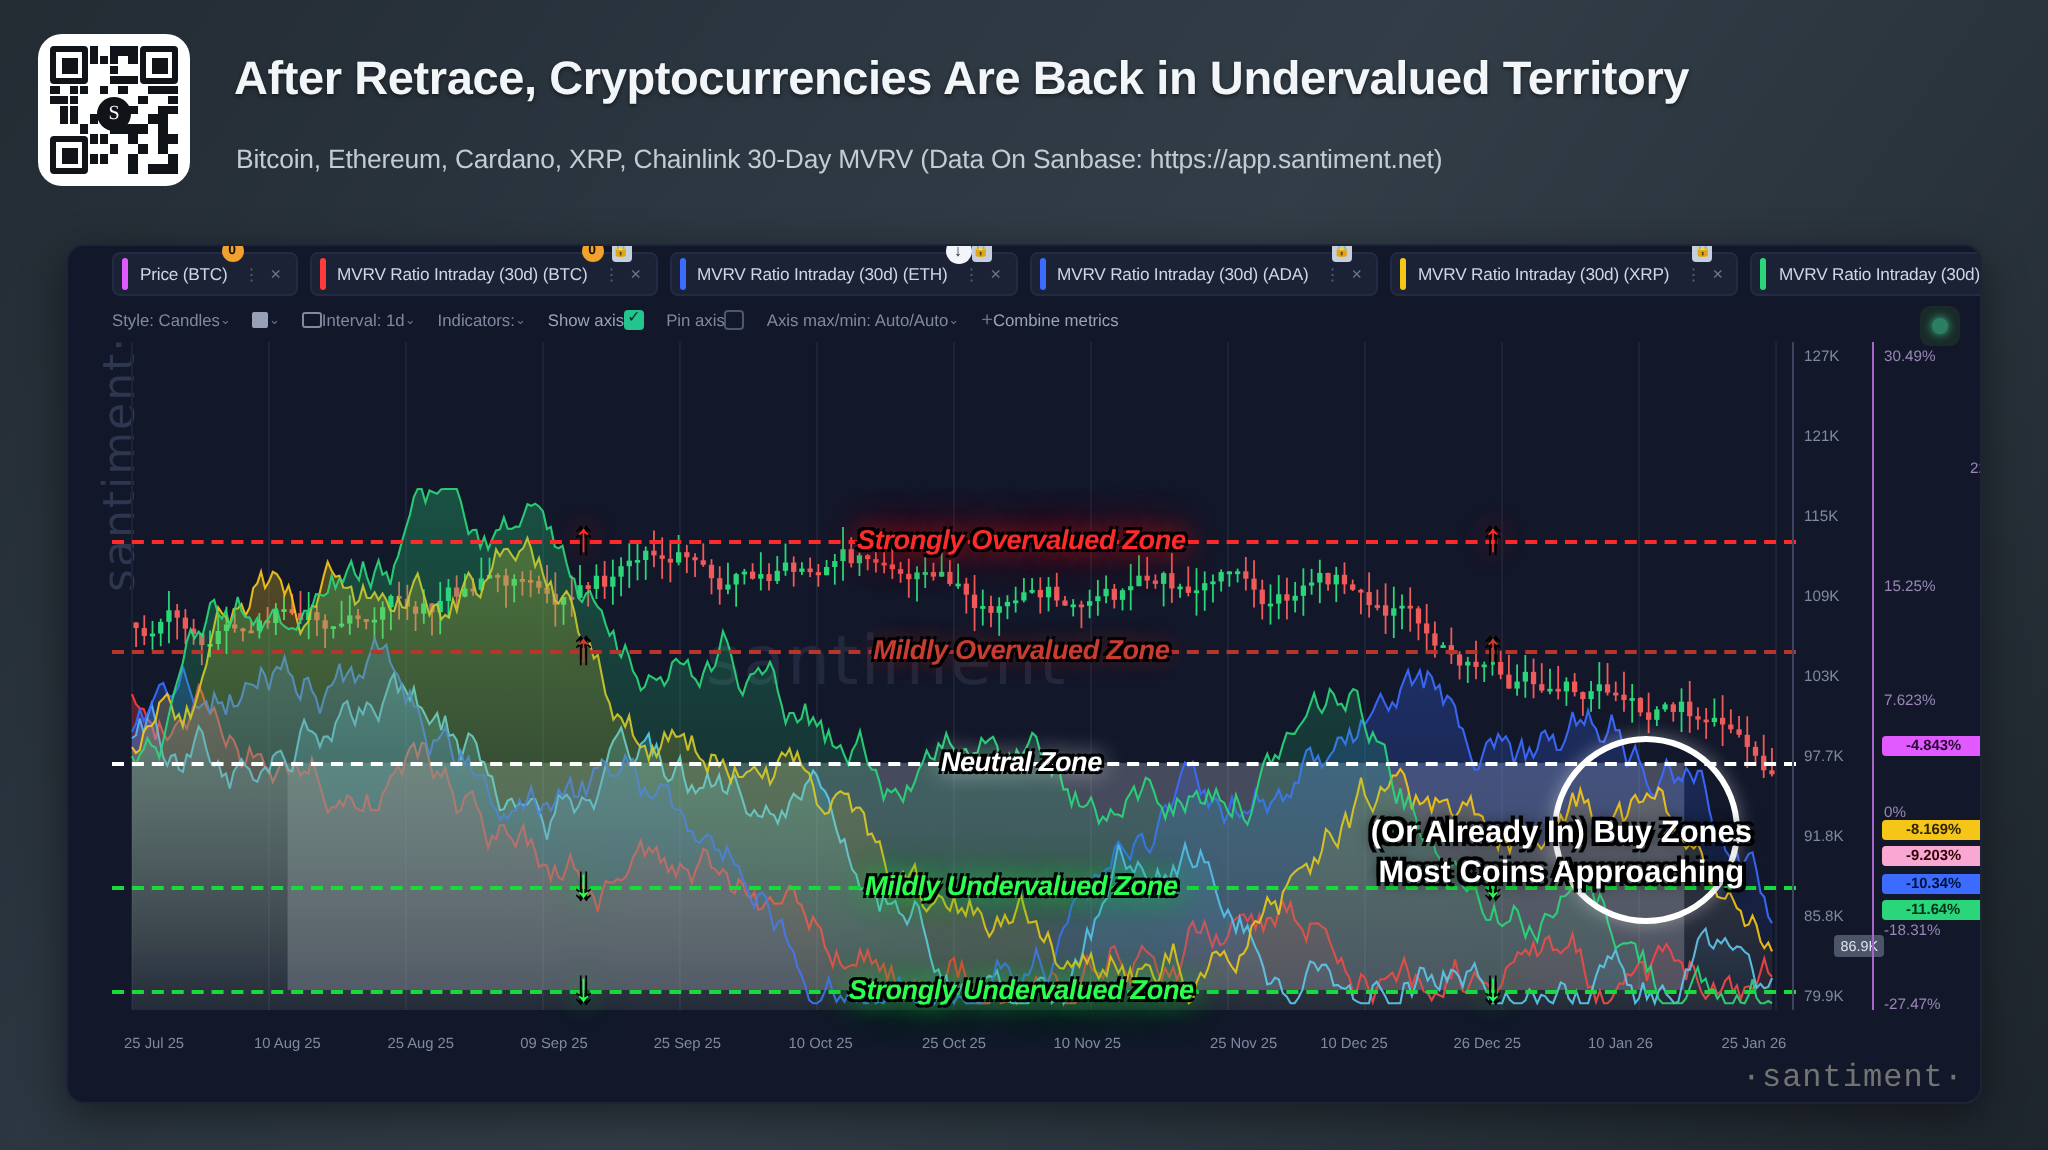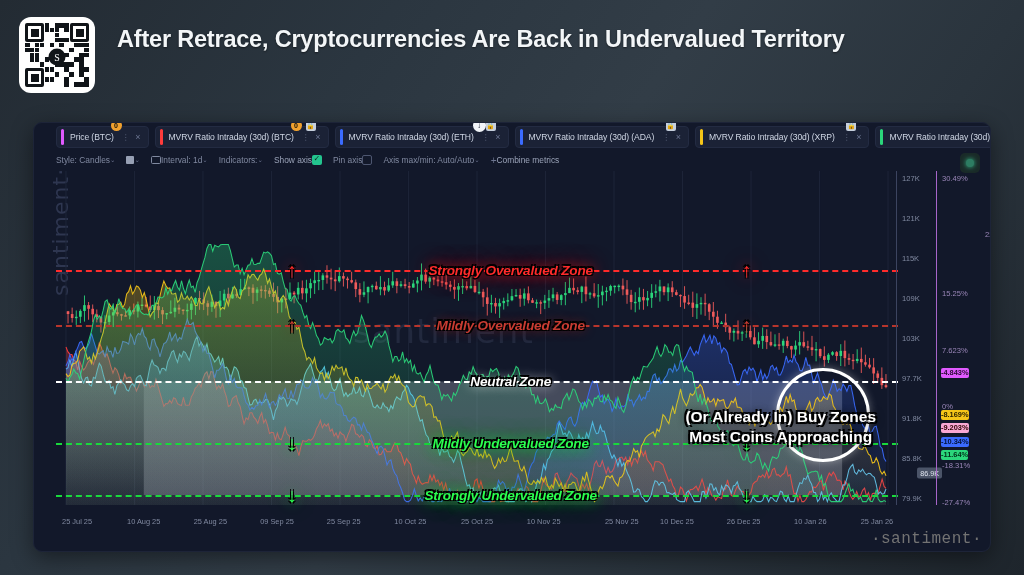--- a/index.html
+++ b/index.html
@@ -150,21 +150,21 @@
   .axis-right { position:absolute; right:50px; top:48px; bottom:46px; width:44px; }
   .axis-far   { position:absolute; right:2px;  top:48px; bottom:46px; width:52px; }
   .axis-line  { position:absolute; left:0; top:0; bottom:0; width:1px; }
   .axis-tick  { position:absolute; left:6px; font-size:7.6px; transform:translateY(-50%); white-space:nowrap; }
   .axis-x {
     position:absolute; left:22px; right:92px; bottom:20px; height:14px;
   }
   .xt { position:absolute; transform:translateX(-50%); font-size:7.4px; color:#8089a0; white-space:nowrap; }
   .pricebadge {
     position:absolute; font-size:7.4px; line-height:10px; height:10px;
-    padding:0 0; border-radius:2px; white-space:nowrap; font-weight:bold;
+    padding:0 12px; border-radius:2px; white-space:nowrap; font-weight:bold;
     transform:translateY(-50%);
   }
   .grey-badge {
     position:absolute; right:52px; font-size:7.2px; color:#dfe4ee; background:#4b5468;
     padding:1px 3px; border-radius:2px; transform:translateY(-50%);
   }
 </style>
 </head>
 <body>
 
@@ -236,20 +236,21 @@
         <div class="qr-cell" style="left: 39.3846px; top: 54.1538px; width: 4.52308px; height: 4.52308px;"></div>
         <div class="qr-cell" style="left: 59.0769px; top: 54.1538px; width: 4.52308px; height: 4.52308px;"></div>
         <div class="qr-cell" style="left: 39.3846px; top: 59.0769px; width: 4.52308px; height: 4.52308px;"></div>
         <div class="qr-cell" style="left: 49.2308px; top: 59.0769px; width: 4.52308px; height: 4.52308px;"></div>
         <div class="qr-cell" style="left: 54.1538px; top: 59.0769px; width: 4.52308px; height: 4.52308px;"></div>
         <div class="qr-cell" style="left: 59.0769px; top: 59.0769px; width: 4.52308px; height: 4.52308px;"></div>
       </div>
   </div>
 
   <div class="title">After Retrace, Cryptocurrencies Are Back in Undervalued Territory</div>
+  <div class="subtitle">Bitcoin, Ethereum, Cardano, XRP, Chainlink 30-Day MVRV (Data On Sanbase: https://app.santiment.net)</div>
 </div>
 
 <div class="panel">
  <div class="panel-inner">
 
   <div class="tabstrip" id="tabstrip">
         <div class="tab">
           <span class="bar" style="background:#e05aff"></span>
           <span class="lbl">Price (BTC)</span>
           <span class="dots">⋮</span>

